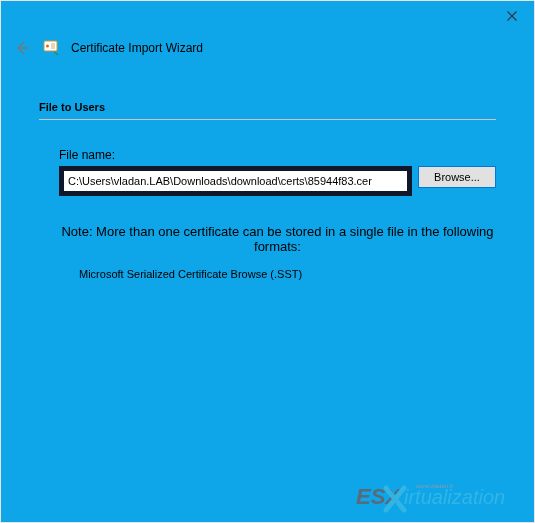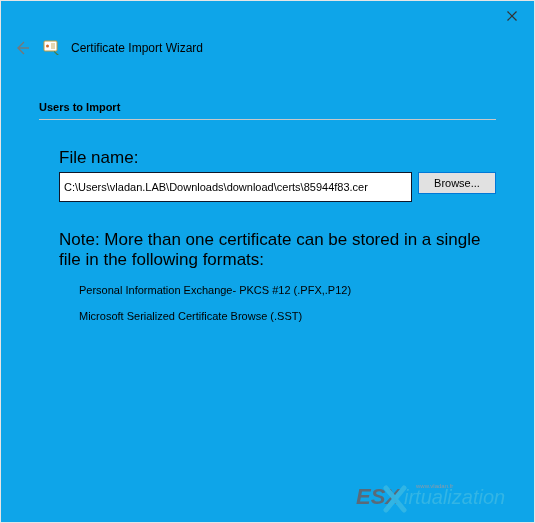--- a/index.html
+++ b/index.html
@@ -80,32 +80,32 @@
   }
   .hr {
     border: none;
     border-top: 1px solid #c8c8c8;
     margin: 0 0 28px 0;
   }
   .field-row {
     margin-left: 20px;
   }
   .field-label {
-    font-size: 17px;
+    font-size: 12px;
     margin-bottom: 4px;
   }
   .field-input-row {
     display: flex;
     gap: 6px;
     align-items: stretch;
   }
   .text-input {
     flex: 1;
     height: 30px;
-    border: 1px solid #0f172a;
+    border: 5px solid #0f172a;
     padding: 6px 4px;
     font-size: 11px;
     font-family: inherit;
     background: #fff;
     outline: none;
   }
   .browse-btn {
     width: 78px;
     height: 22px;
     border: 1px solid #0078d7;
@@ -113,22 +113,23 @@
     font-size: 11px;
     font-family: inherit;
     cursor: pointer;
     padding: 1px;
   }
   .note-block {
     margin-left: 20px;
     margin-top: 28px;
   }
   .note-line {
-    font-size: 17px;
+    font-size: 13px;
     margin-bottom: 14px;
+    text-align: center;
   }
   .note-sub {
     font-size: 11px;
     margin-left: 20px;
     margin-bottom: 14px;
   }
   .watermark {
     position: absolute;
     right: 8px;
     bottom: 6px;
@@ -161,34 +162,33 @@
       <circle cx="4.5" cy="7" r="1.5" fill="#d46a2a"></circle>
       <line x1="8" y1="5" x2="12" y2="5" stroke="#c49a3a" stroke-width="0.8"></line>
       <line x1="8" y1="7" x2="12" y2="7" stroke="#c49a3a" stroke-width="0.8"></line>
       <line x1="8" y1="9" x2="12" y2="9" stroke="#c49a3a" stroke-width="0.8"></line>
       <path d="M11 12 L16 16 L14 16 L11 13 Z" fill="#4a7a3a"></path>
     </svg>
     <span class="wiz-title">Certificate Import Wizard</span>
   </div>
 
   <div class="content">
-    <div class="section-heading">Users to Import</div>
+    <div class="section-heading">File to Users</div>
     <hr class="hr">
 
     <div class="field-row">
       <div class="field-label">File name:</div>
       <div class="field-input-row">
         <input type="text" class="text-input" value="C:\Users\vladan.LAB\Downloads\download\certs\85944f83.cer" style="">
         <button class="browse-btn">Browse...</button>
       </div>
     </div>
 
     <div class="note-block">
       <div class="note-line">Note:  More than one certificate can be stored in a single file in the following formats:</div>
-      <div class="note-sub">Personal Information Exchange- PKCS #12 (.PFX,.P12)</div>
       <div class="note-sub">Microsoft Serialized Certificate Browse (.SST)</div>
     </div>
   </div>
 
   <div class="watermark">
     <svg width="170" height="34" viewBox="0 0 170 34">
       <text x="0" y="24" font-family="Arial" font-size="22" font-style="italic" font-weight="700" fill="#5a6a78">ESX</text>
       <text x="48" y="24" font-family="Arial" font-size="20" font-style="italic" fill="#33b5e5">irtualization</text>
       <text x="60" y="8" font-family="Arial" font-size="6" fill="#8a9aa8">www.vladan.fr</text>
       <path d="M30 8 L48 30 M48 8 L30 30" stroke="#33b5e5" stroke-width="5" stroke-linecap="round" fill="none" opacity="0.95"></path>

